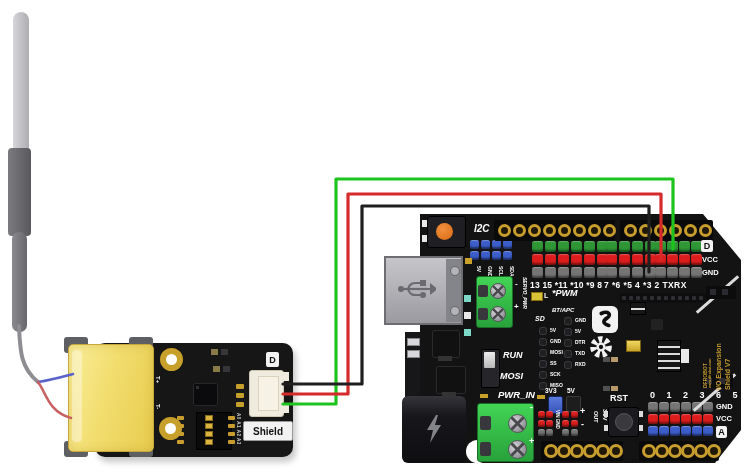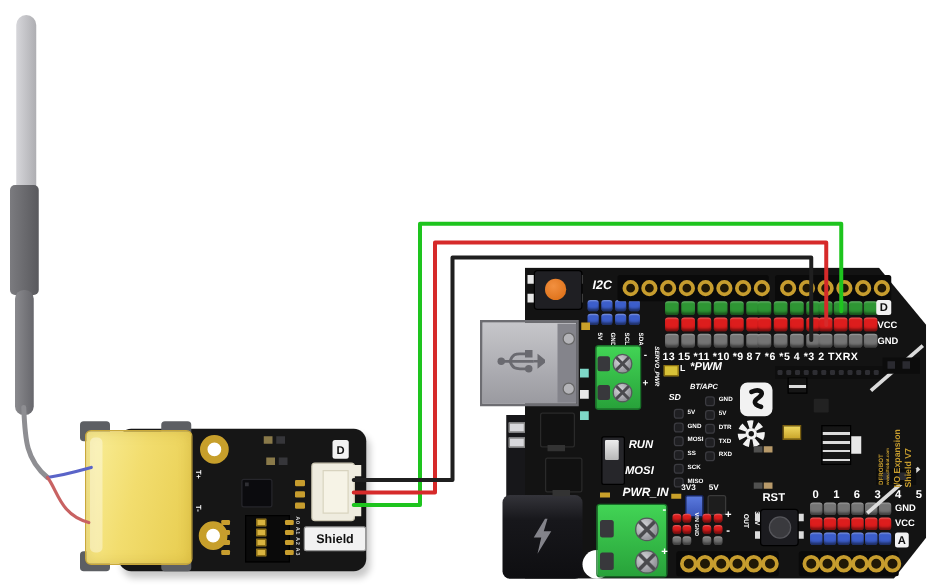--- a/index.html
+++ b/index.html
@@ -409,21 +409,21 @@
   <span class="lbl rot90" style="left:607px;top:409px;font-size:5.5px;">3.3V</span>
 
   <span class="lbl" style="left:610px;top:394px;font-size:9px;">RST</span>
   <div class="abs" style="left:604px;top:411px;width:5px;height:6px;background:#dcdcdc;"></div>
   <div class="abs" style="left:604px;top:425px;width:5px;height:6px;background:#dcdcdc;"></div>
   <div class="abs" style="left:638px;top:411px;width:5px;height:6px;background:#dcdcdc;"></div>
   <div class="abs" style="left:638px;top:425px;width:5px;height:6px;background:#dcdcdc;"></div>
   <div class="abs" style="left:608px;top:407px;width:29px;height:28px;background:#1b1b1f;border:1px solid #000;border-radius:3px;"></div>
   <div class="abs" style="left:615px;top:413px;width:16px;height:16px;border-radius:50%;background:#3a3a3e;border:1px solid #55555a;"></div>
 
-  <span class="lbl" style="left:650px;top:391px;font-size:9px;letter-spacing:4.5px;">0 1 6 3 4 5</span>
+  <span class="lbl" style="left:650px;top:391px;font-size:9px;letter-spacing:4.5px;">0 1 2 3 6 5</span>
   <div id="ang" class="abs" style="left:648px;top:402px;width:66px;height:10px;">
       <div class="pin gray" style="left: 0px; top: 0px; width: 10px; height: 10px;"></div>
       <div class="pin gray" style="left: 11px; top: 0px; width: 10px; height: 10px;"></div>
       <div class="pin gray" style="left: 22px; top: 0px; width: 10px; height: 10px;"></div>
       <div class="pin gray" style="left: 33px; top: 0px; width: 10px; height: 10px;"></div>
       <div class="pin gray" style="left: 44px; top: 0px; width: 10px; height: 10px;"></div>
       <div class="pin gray" style="left: 55px; top: 0px; width: 10px; height: 10px;"></div>
     </div>
   <div id="anr" class="abs" style="left:648px;top:414px;width:66px;height:10px;">
       <div class="pin red" style="left: 0px; top: 0px; width: 10px; height: 10px;"></div>

